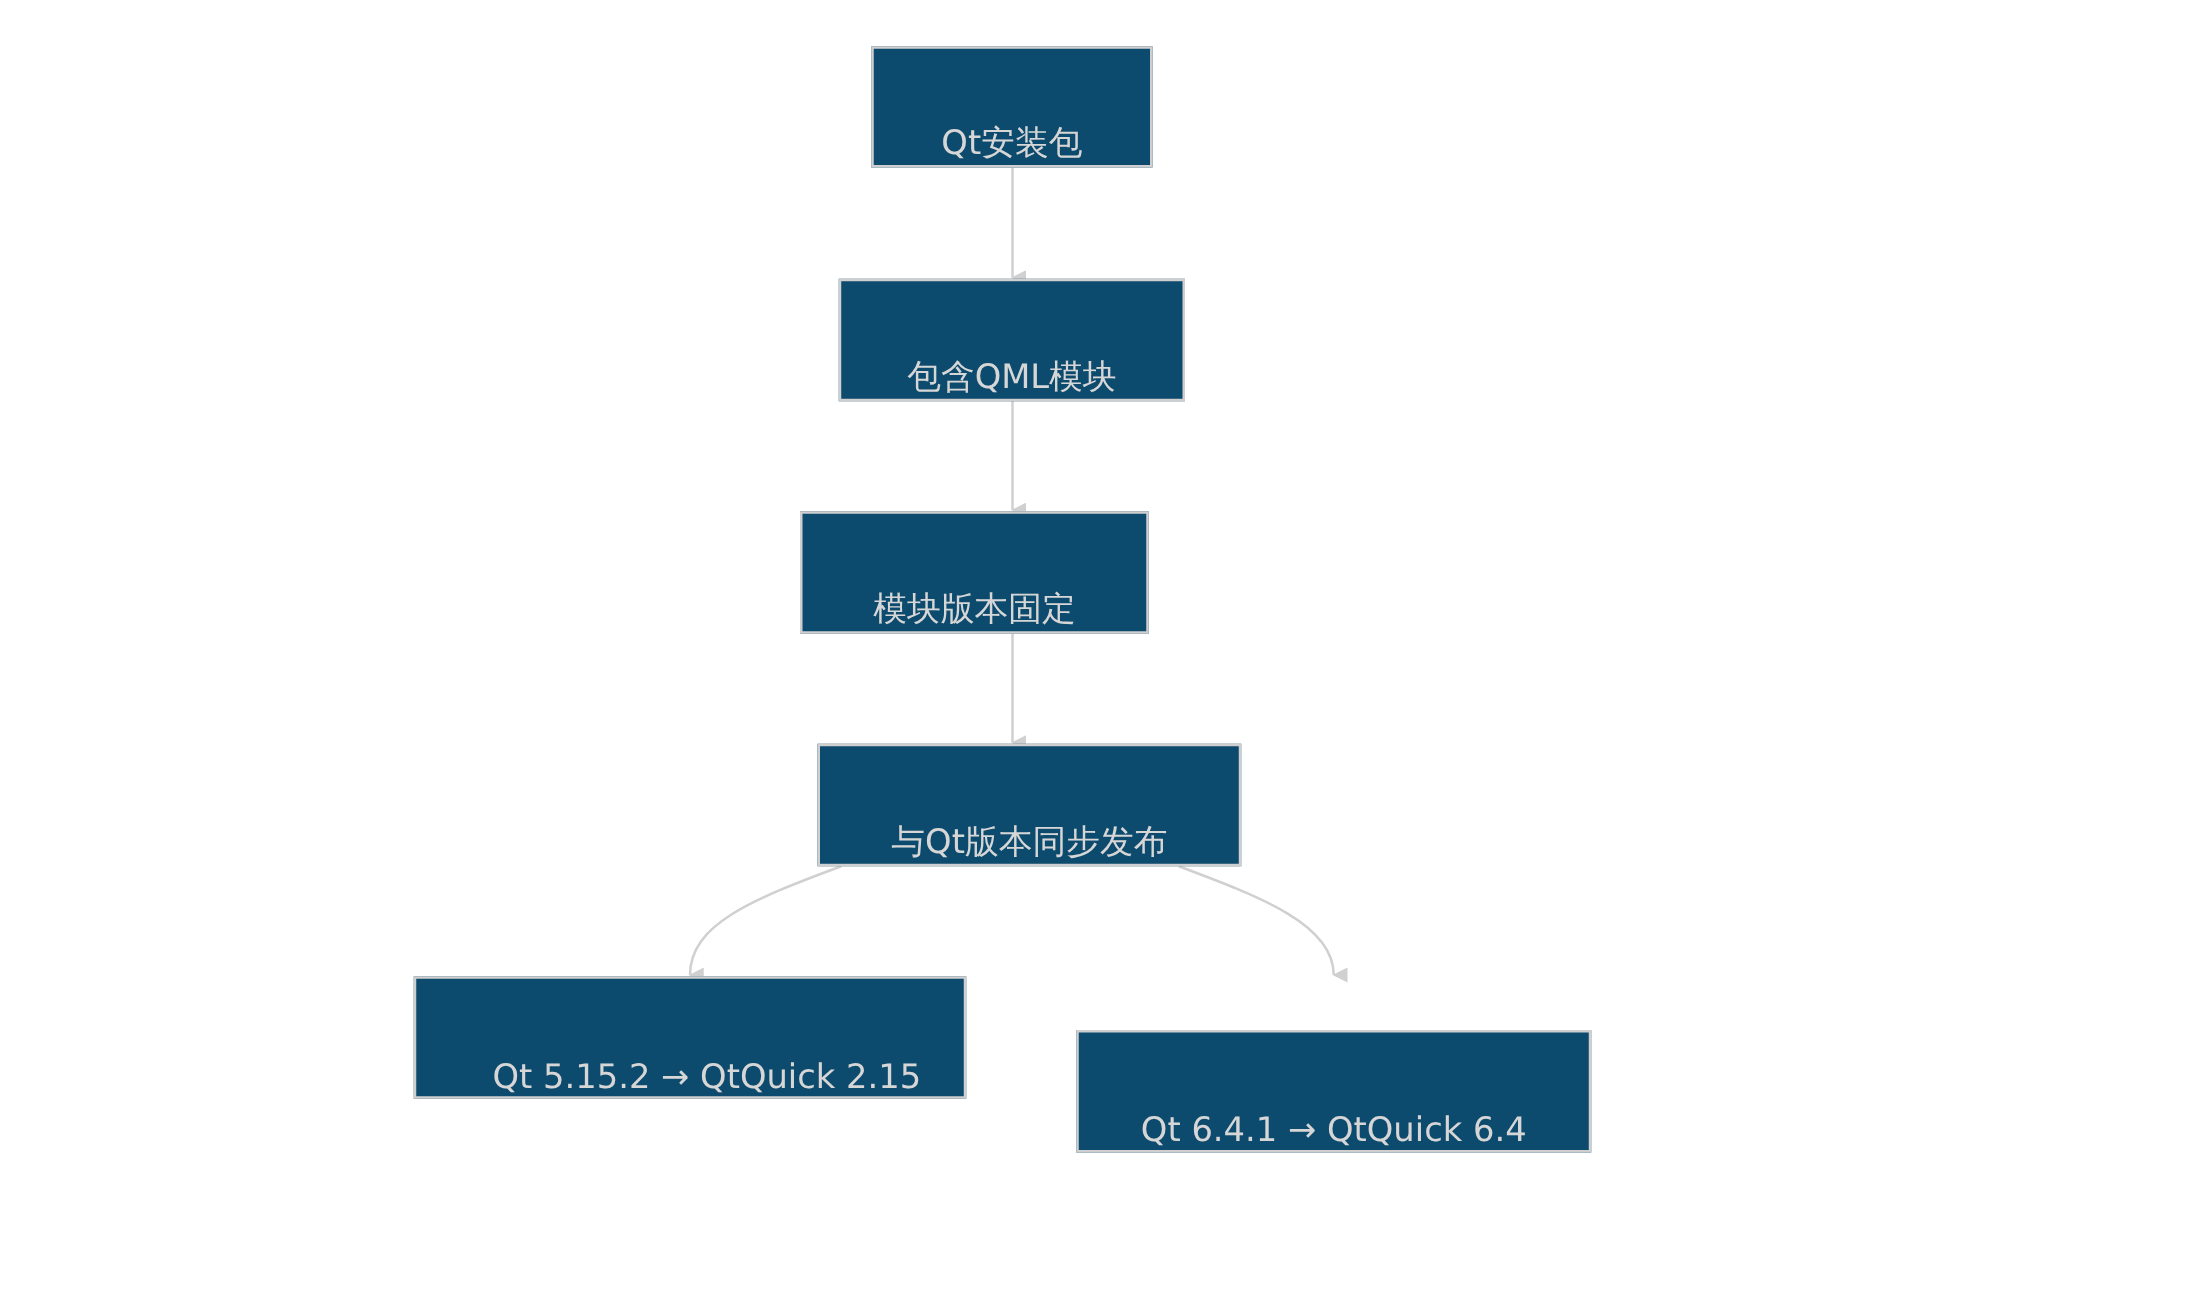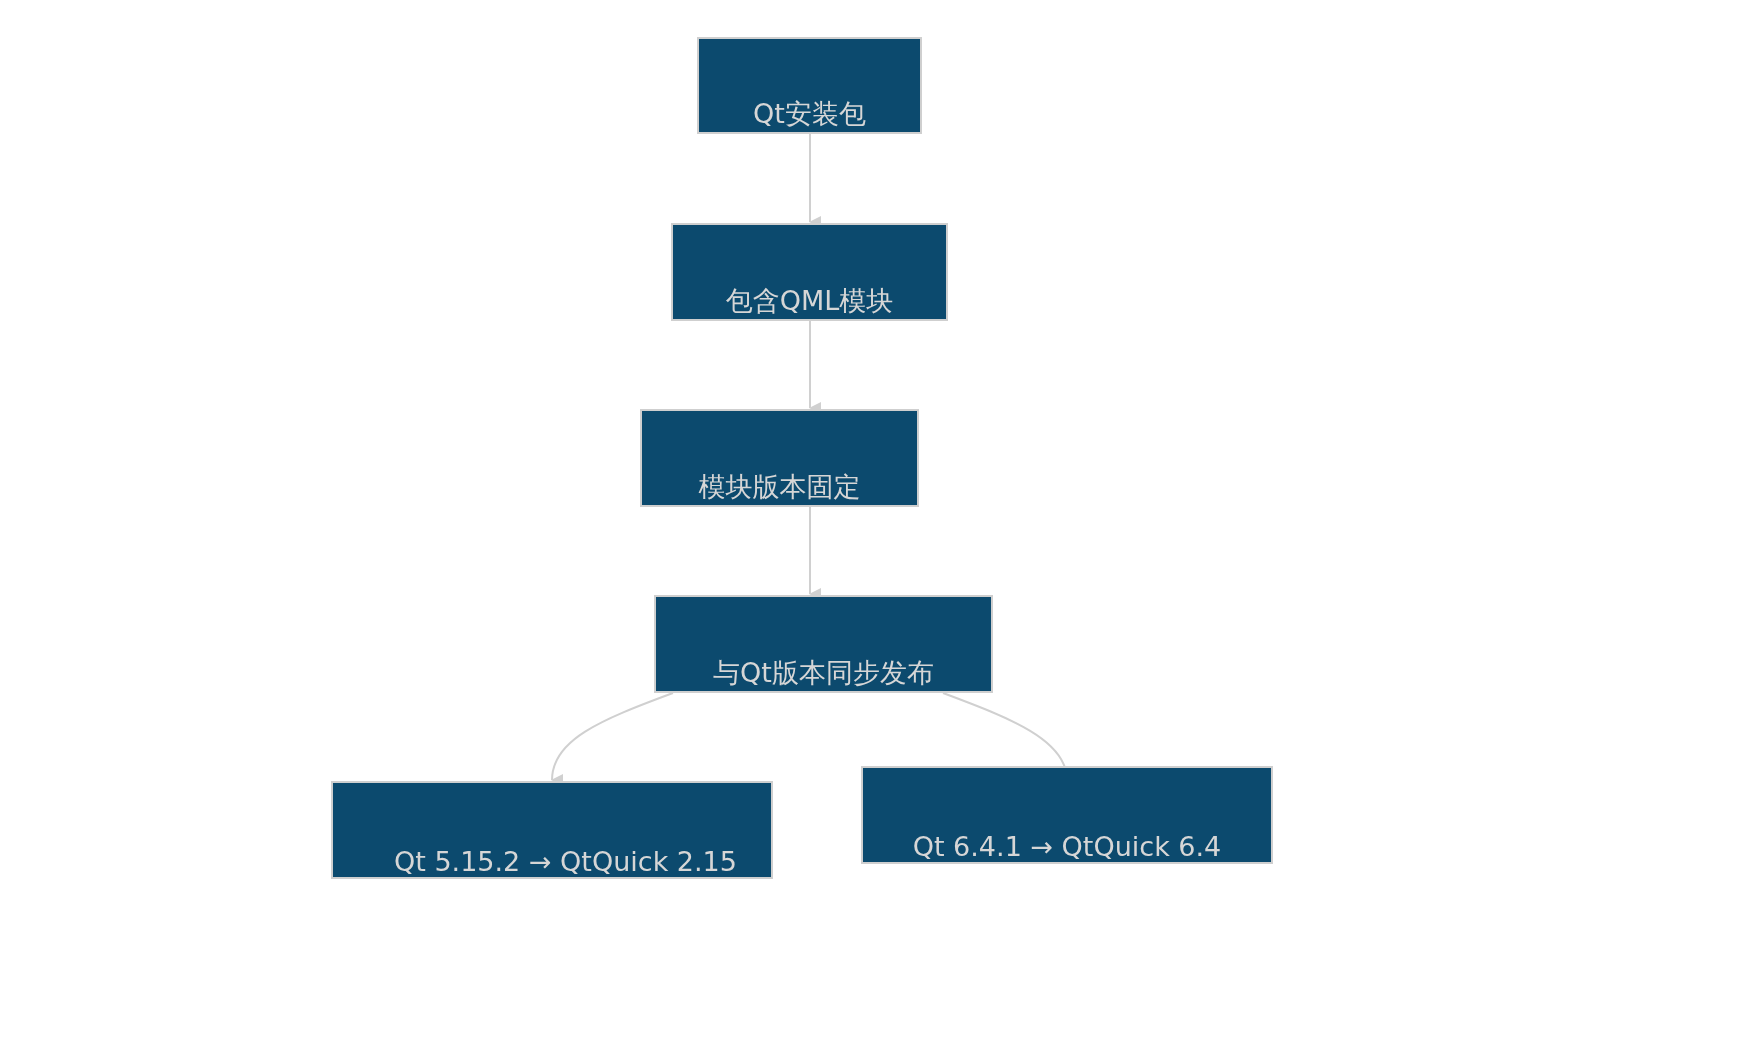--- a/index.html
+++ b/index.html
@@ -43,16 +43,16 @@
   </div>
   <div class="node" style="left:640px; top:409px; width:279px; height:98px;">
     <span>模块版本固定</span>
   </div>
   <div class="node" style="left:640px; top:595px; width:339px; height:98px;margin-left:14px;">
     <span>与Qt版本同步发布</span>
   </div>
   <div class="node" style="left:331px; top:781px; width:442px; height:98px;padding-left:27px;">
     <span>Qt 5.15.2 → QtQuick 2.15</span>
   </div>
-  <div class="node" style="left:861px; top:766px; width:412px; height:98px;">
+  <div class="node" style="left:861px; top:824px; width:412px; height:98px;">
     <span>Qt 6.4.1 → QtQuick 6.4</span>
   </div>
 </div>
 
 </body></html>

